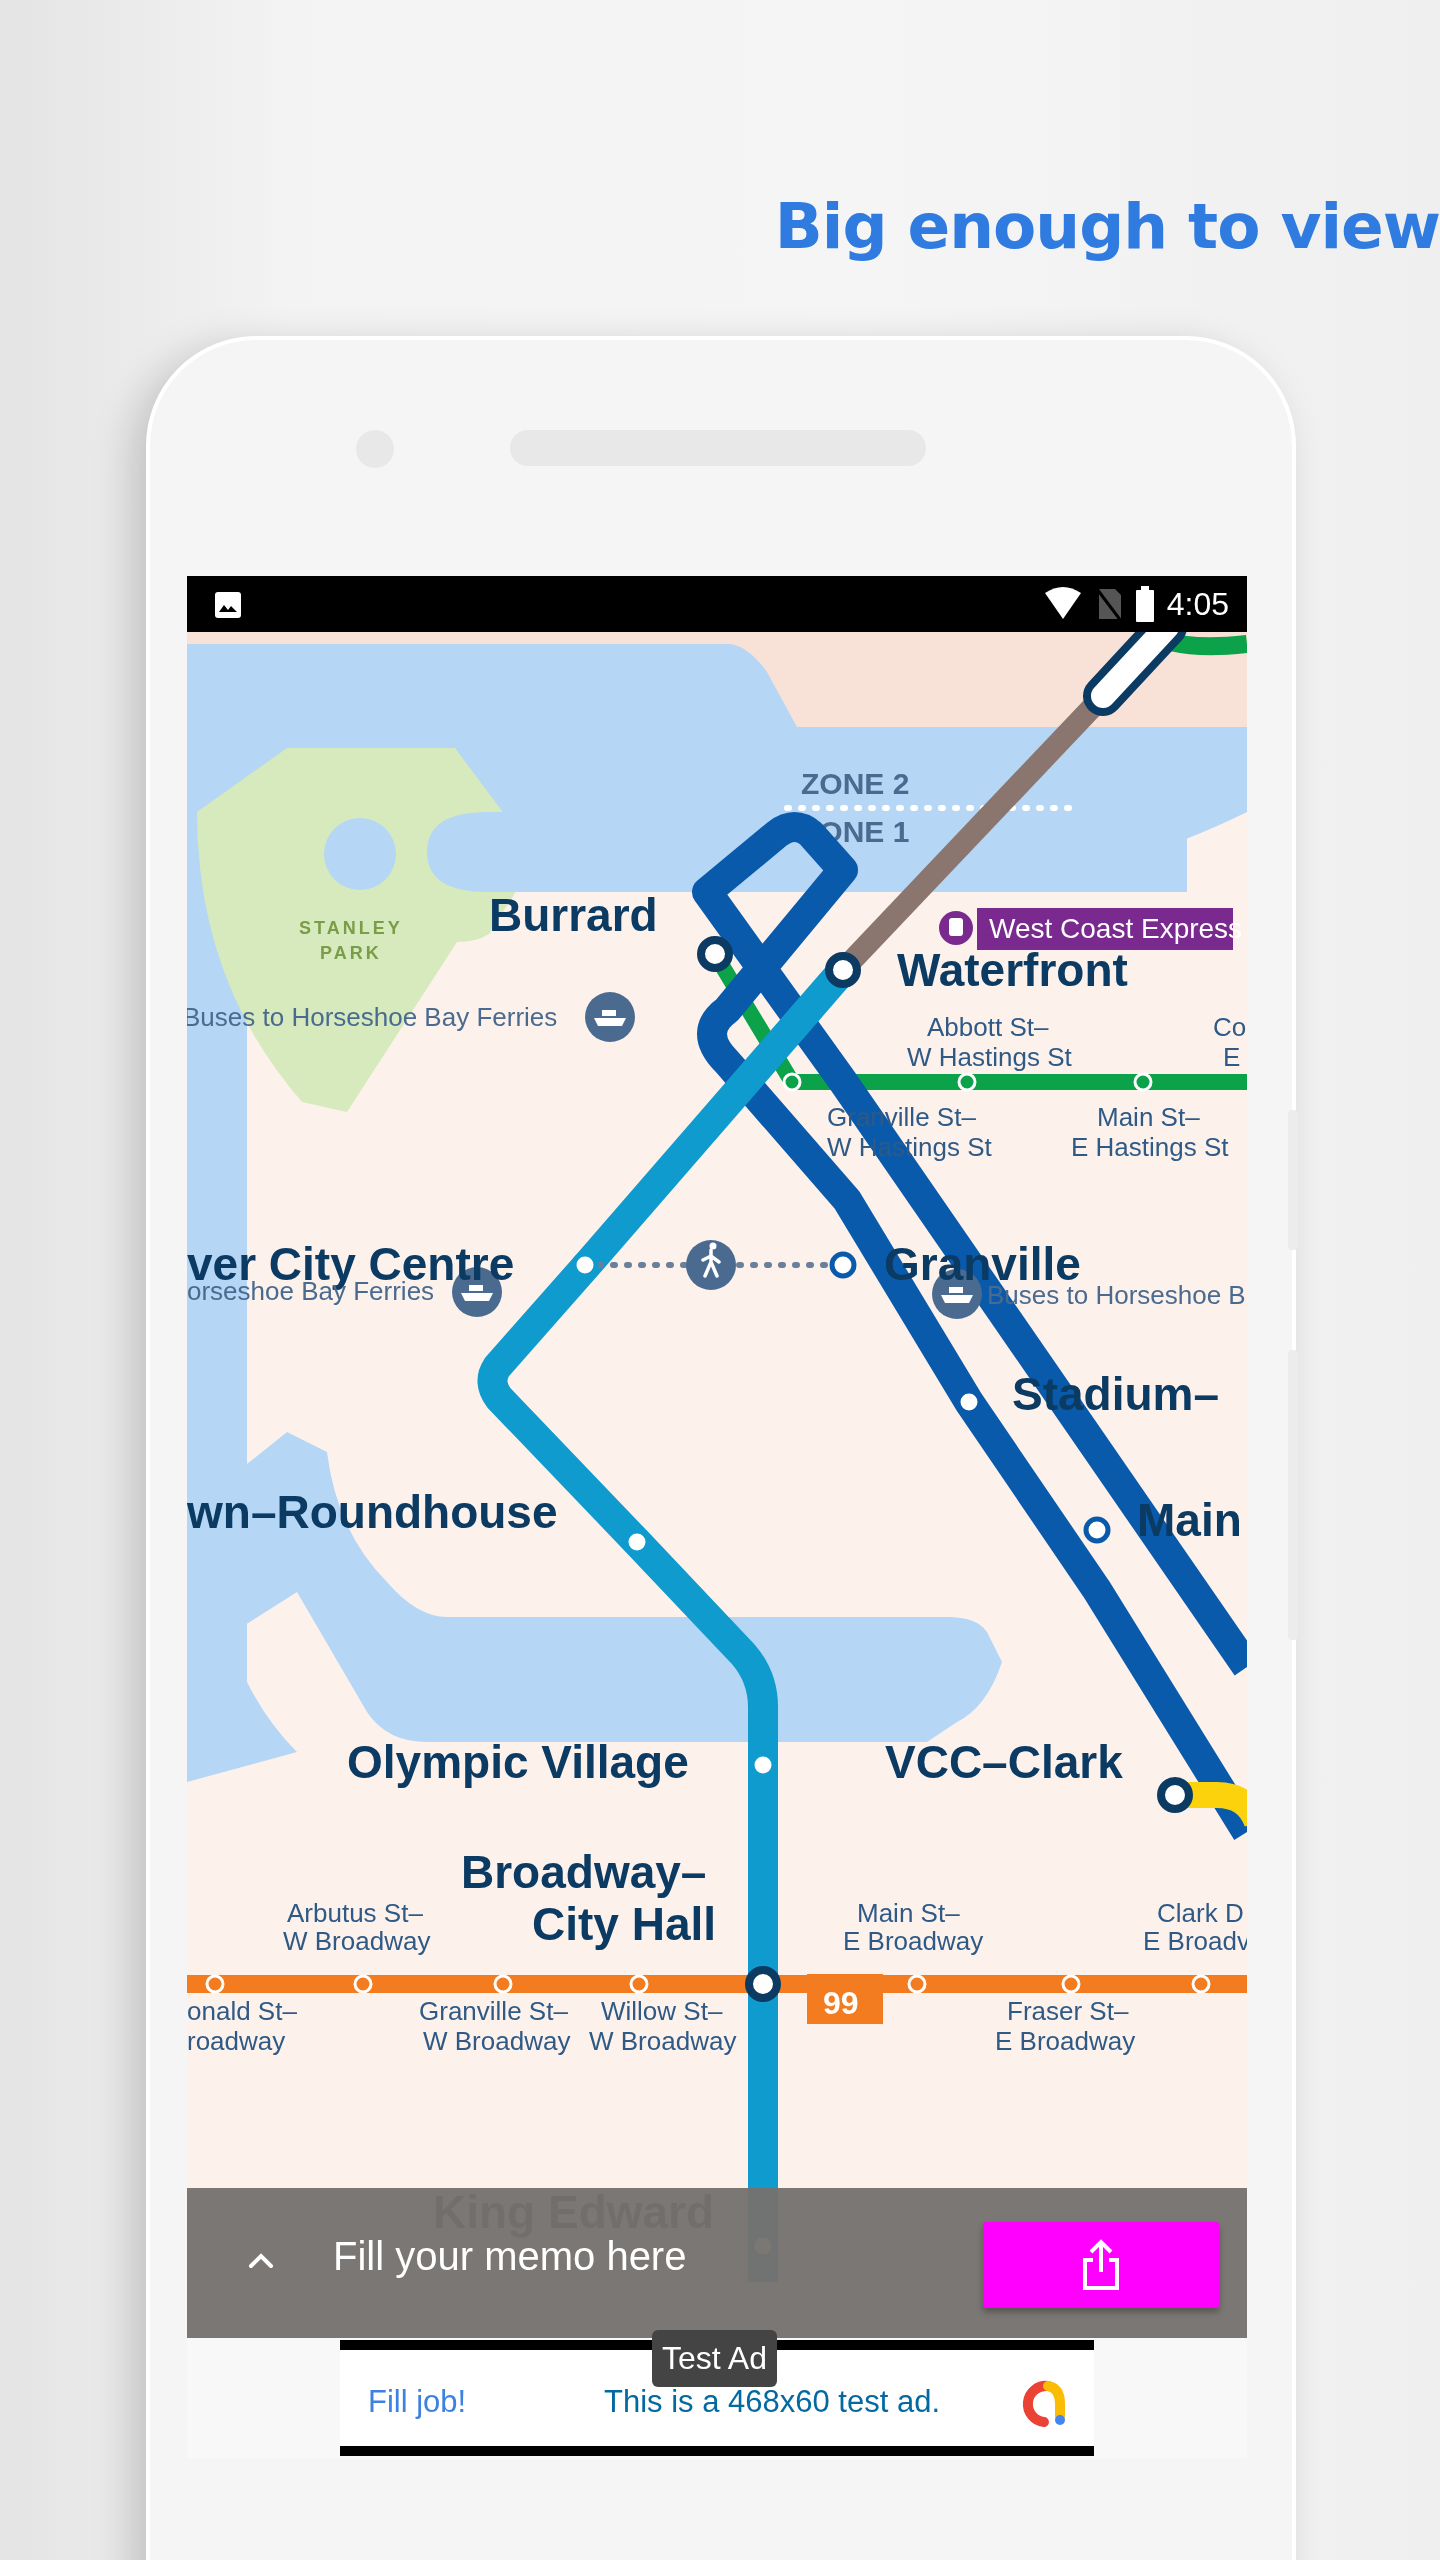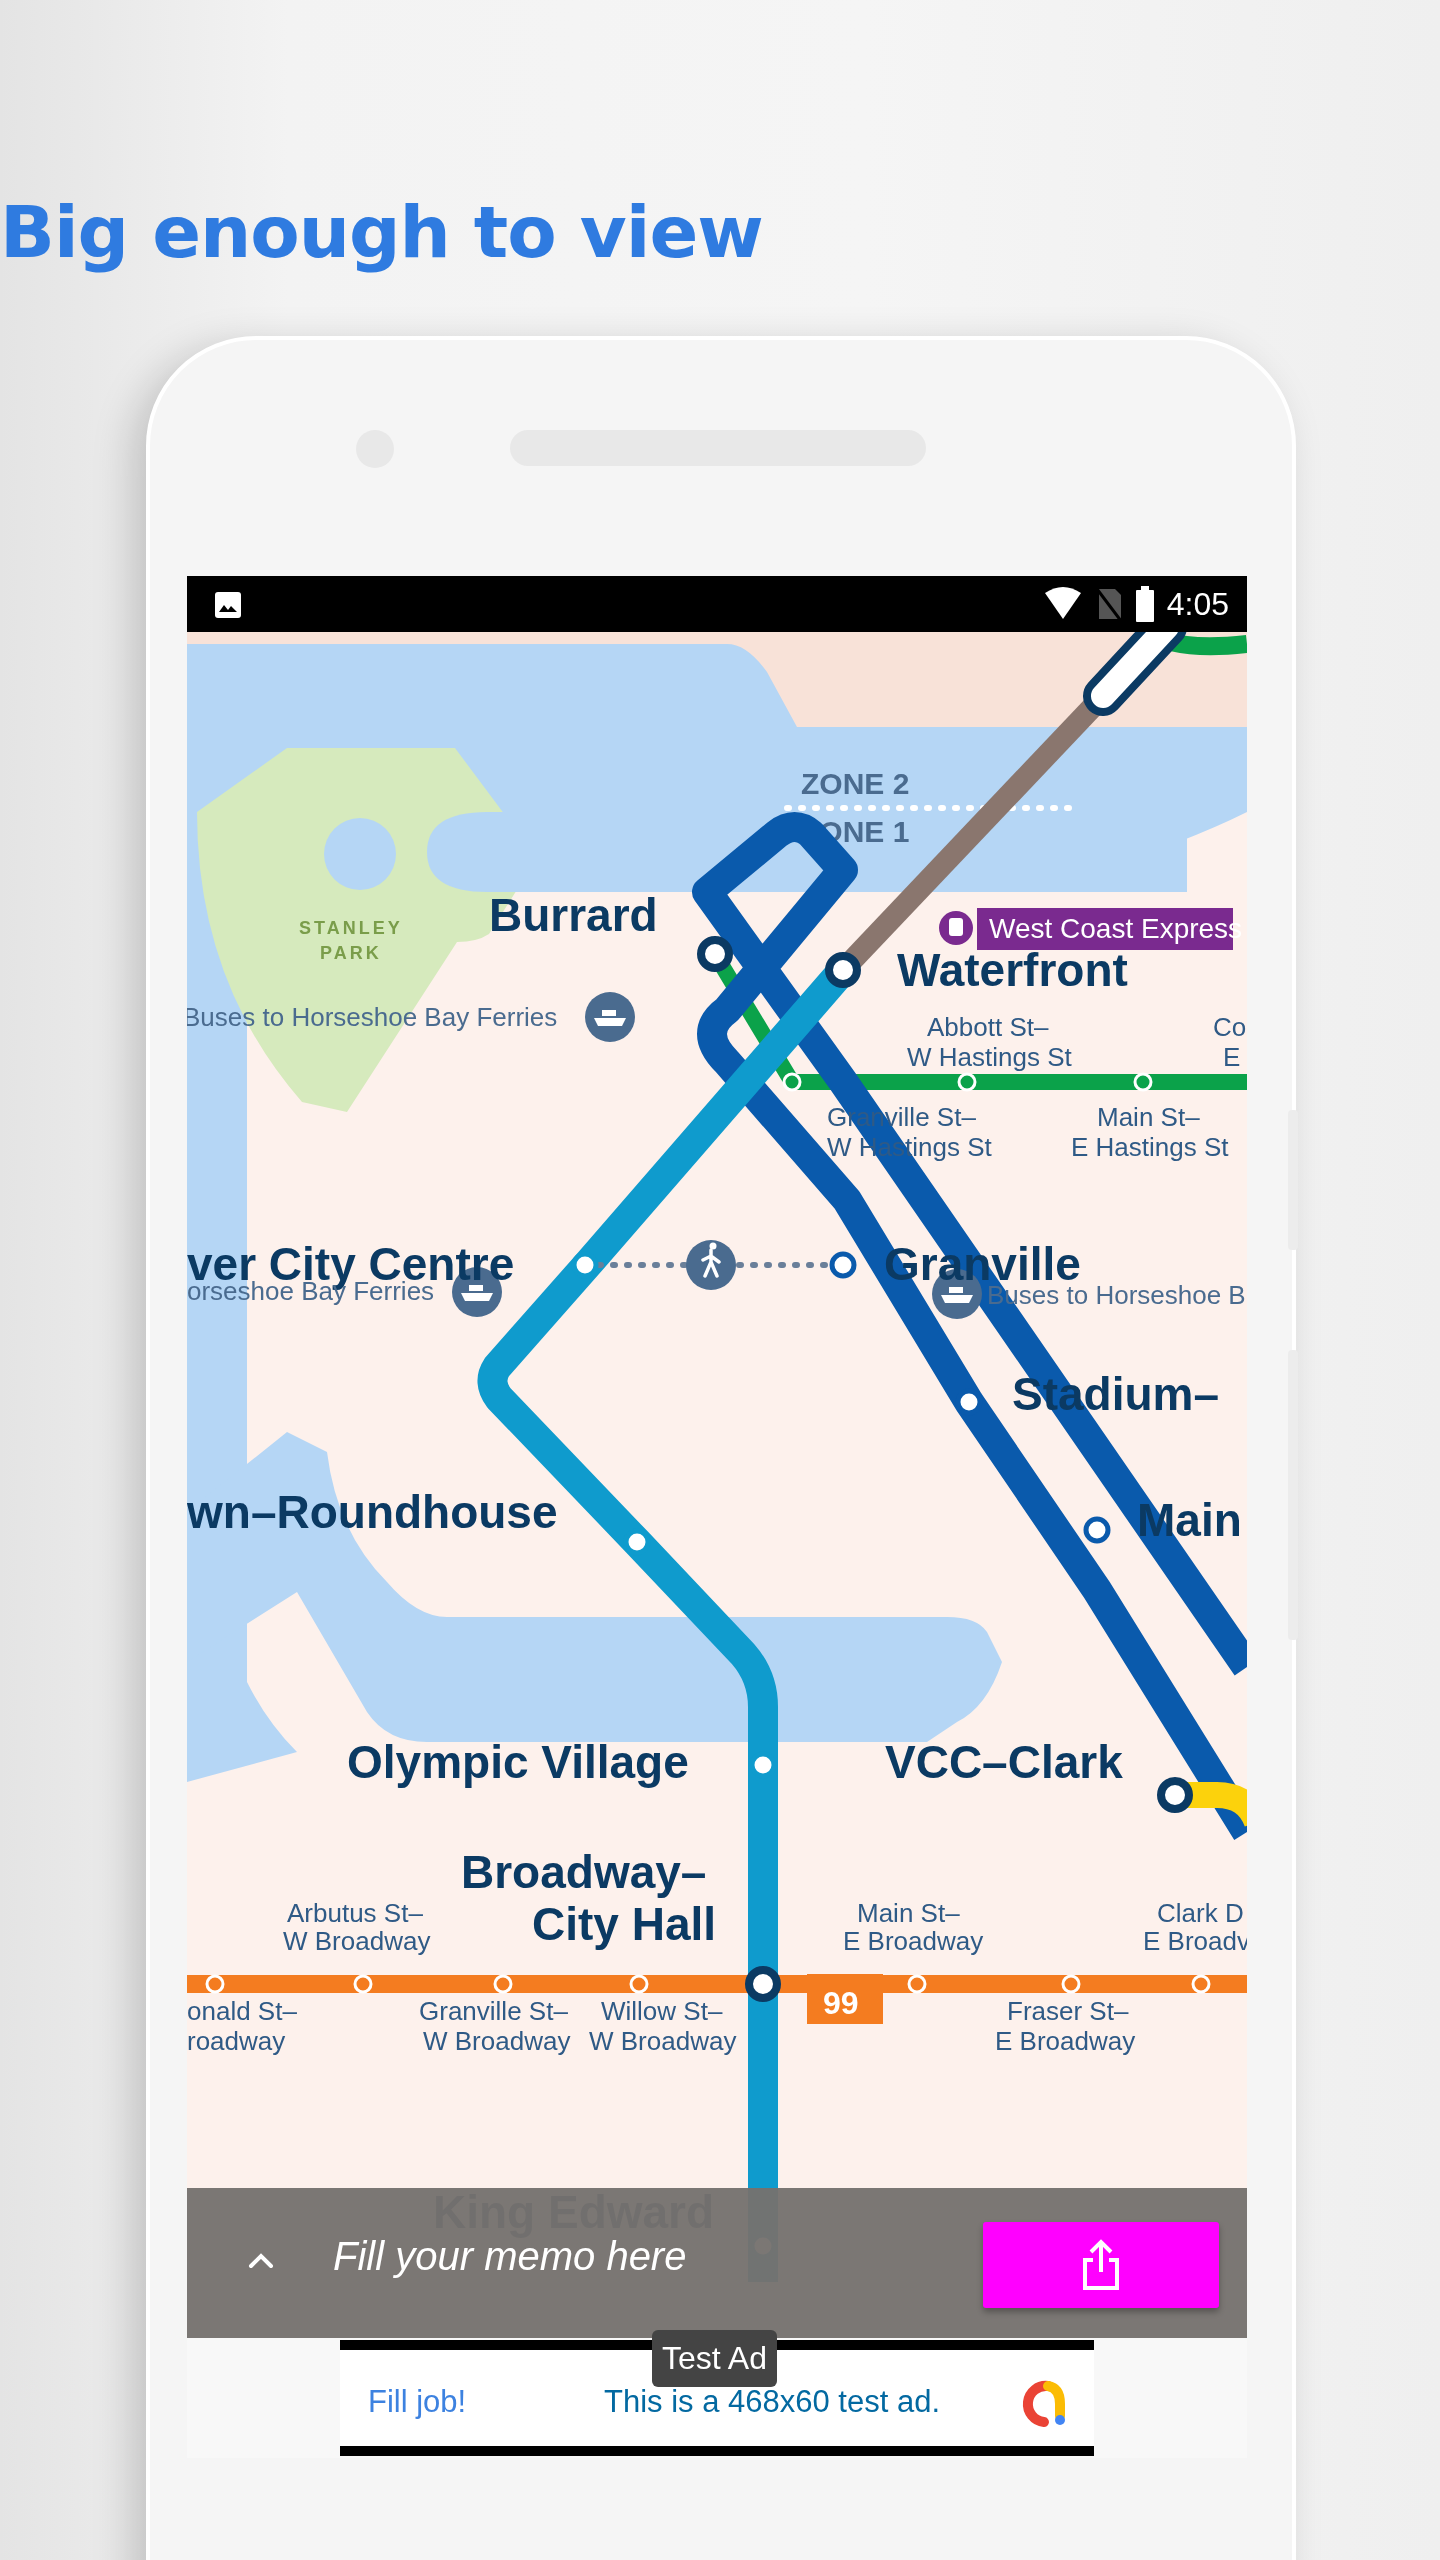--- a/index.html
+++ b/index.html
@@ -2,22 +2,22 @@
 <html><head>
 <meta charset="utf-8">
 <style>
   html, body { margin:0; padding:0; }
   body {
     width:1440px; height:2560px; overflow:hidden; position:relative;
     background: linear-gradient(90deg, #e4e4e4 0%, #f3f3f3 20%, #f5f5f5 60%, #efefef 100%);
     font-family: "Liberation Sans", sans-serif;
   }
   .headline {
-    position:absolute; left:0; width:1440px; top:190px; text-align:left;
-    font-family:"DejaVu Sans", sans-serif; font-weight:bold; font-size:72px;
+    position:absolute; left:0; width:1440px; top:190px; text-align:right;
+    font-family:"DejaVu Sans", sans-serif; font-weight:bold; font-size:63px;
     color:#2f7be0; letter-spacing:-1px;
   }
   .phone {
     position:absolute; left:146px; top:336px; width:1142px; height:2400px;
     background:#f5f5f5; border:4px solid #ffffff; border-radius:110px;
     box-shadow: -14px 10px 40px rgba(0,0,0,0.18);
   }
   .camera { position:absolute; left:356px; top:430px; width:38px; height:38px; border-radius:50%; background:#e8e8e8; }
   .speaker { position:absolute; left:510px; top:430px; width:416px; height:36px; border-radius:18px; background:#e8e8e8; }
   .side-btn { position:absolute; width:10px; background:#ececec; border-radius:4px; }
@@ -38,21 +38,20 @@
   }
   .map svg { position:absolute; left:0; top:0; }
   .memo-bar {
     position:absolute; left:0; top:1612px; width:1060px; height:150px;
     background:rgba(118,113,110,0.96); z-index:4;
   }
   .memo-chevron { position:absolute; left:54px; top:52px; width:40px; height:40px; }
   .memo-text {
     position:absolute; left:146px; top:46px; font-size:40px; color:#fff;
     font-family:"Liberation Sans", sans-serif;
-    font-style:italic;
   }
   .share-btn {
     position:absolute; left:796px; top:34px; width:236px; height:86px;
     background:#ff00ff; border-radius:3px; box-shadow:0 4px 6px rgba(0,0,0,0.3);
     display:flex; align-items:center; justify-content:center; cursor:pointer;
   }
   .ad-area { position:absolute; left:0; top:1762px; width:1060px; height:120px; background:#f8f8f8; z-index:4; }
   .ad-banner {
     position:absolute; left:153px; top:2px; width:754px; height:116px; background:#fff;
     border-top:10px solid #000; border-bottom:10px solid #000; box-sizing:border-box;

